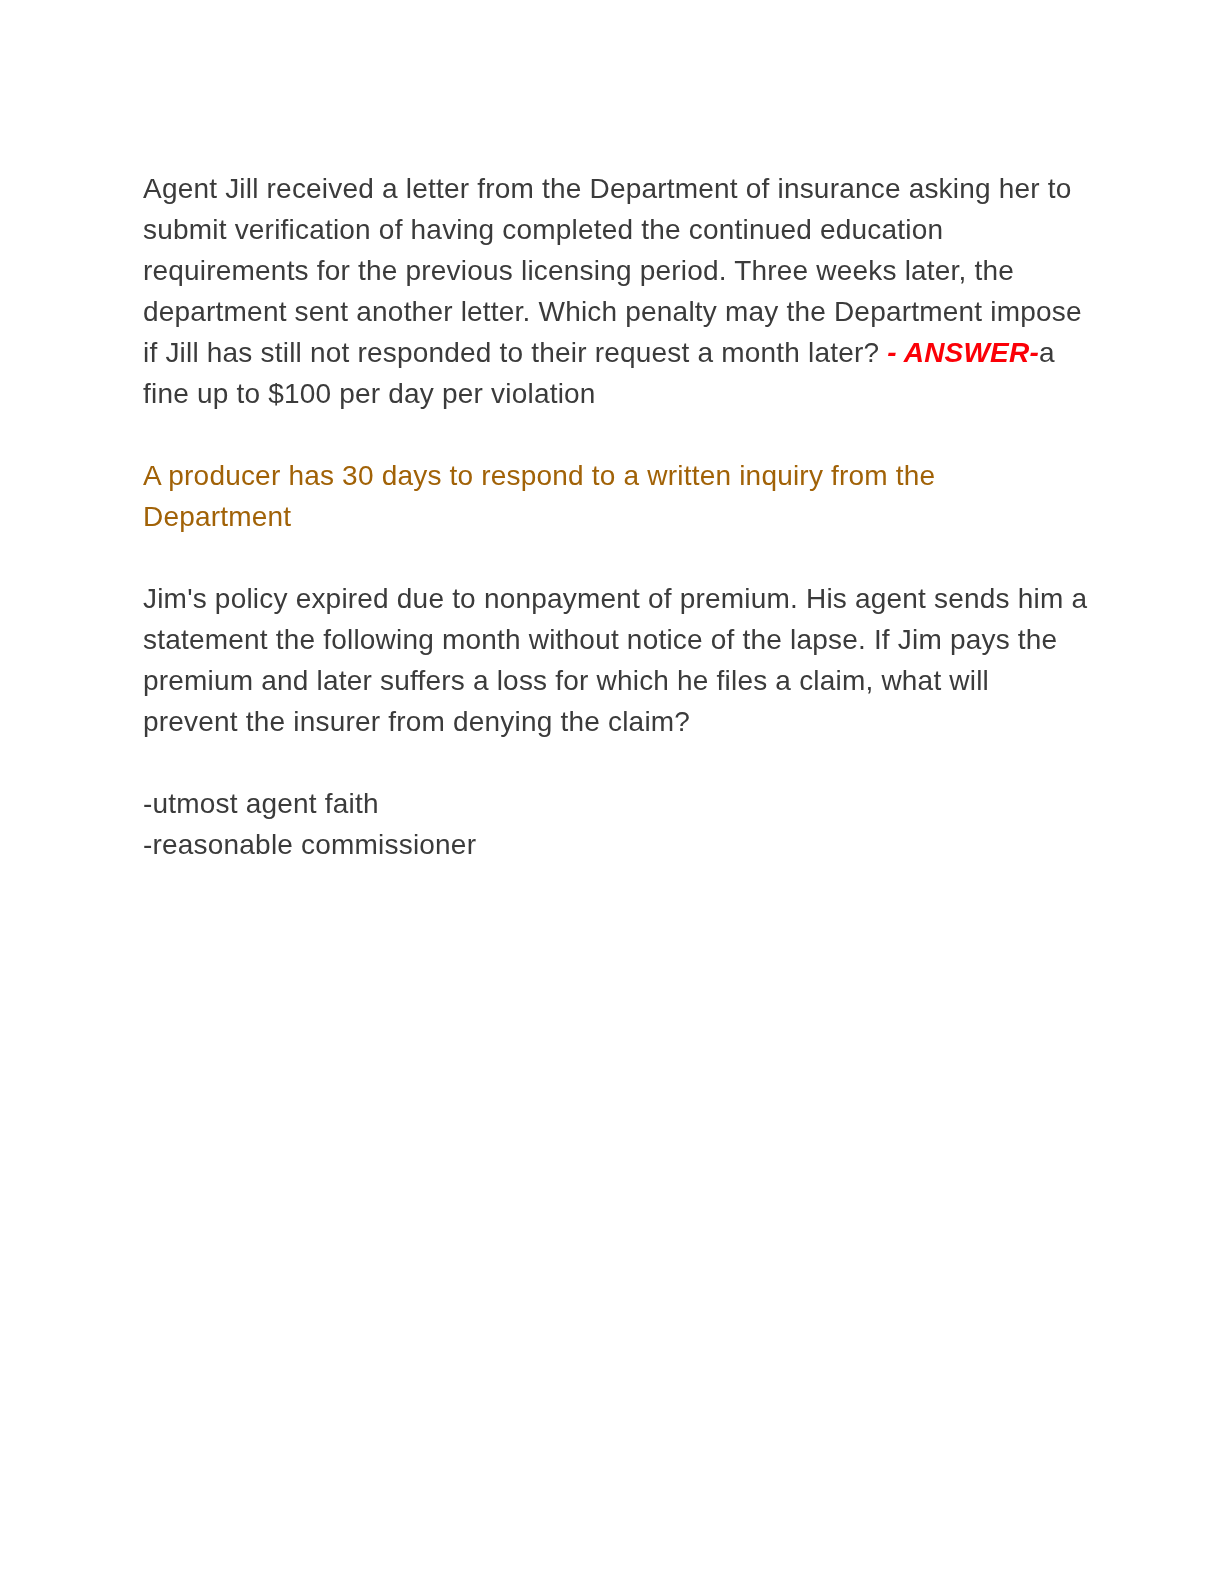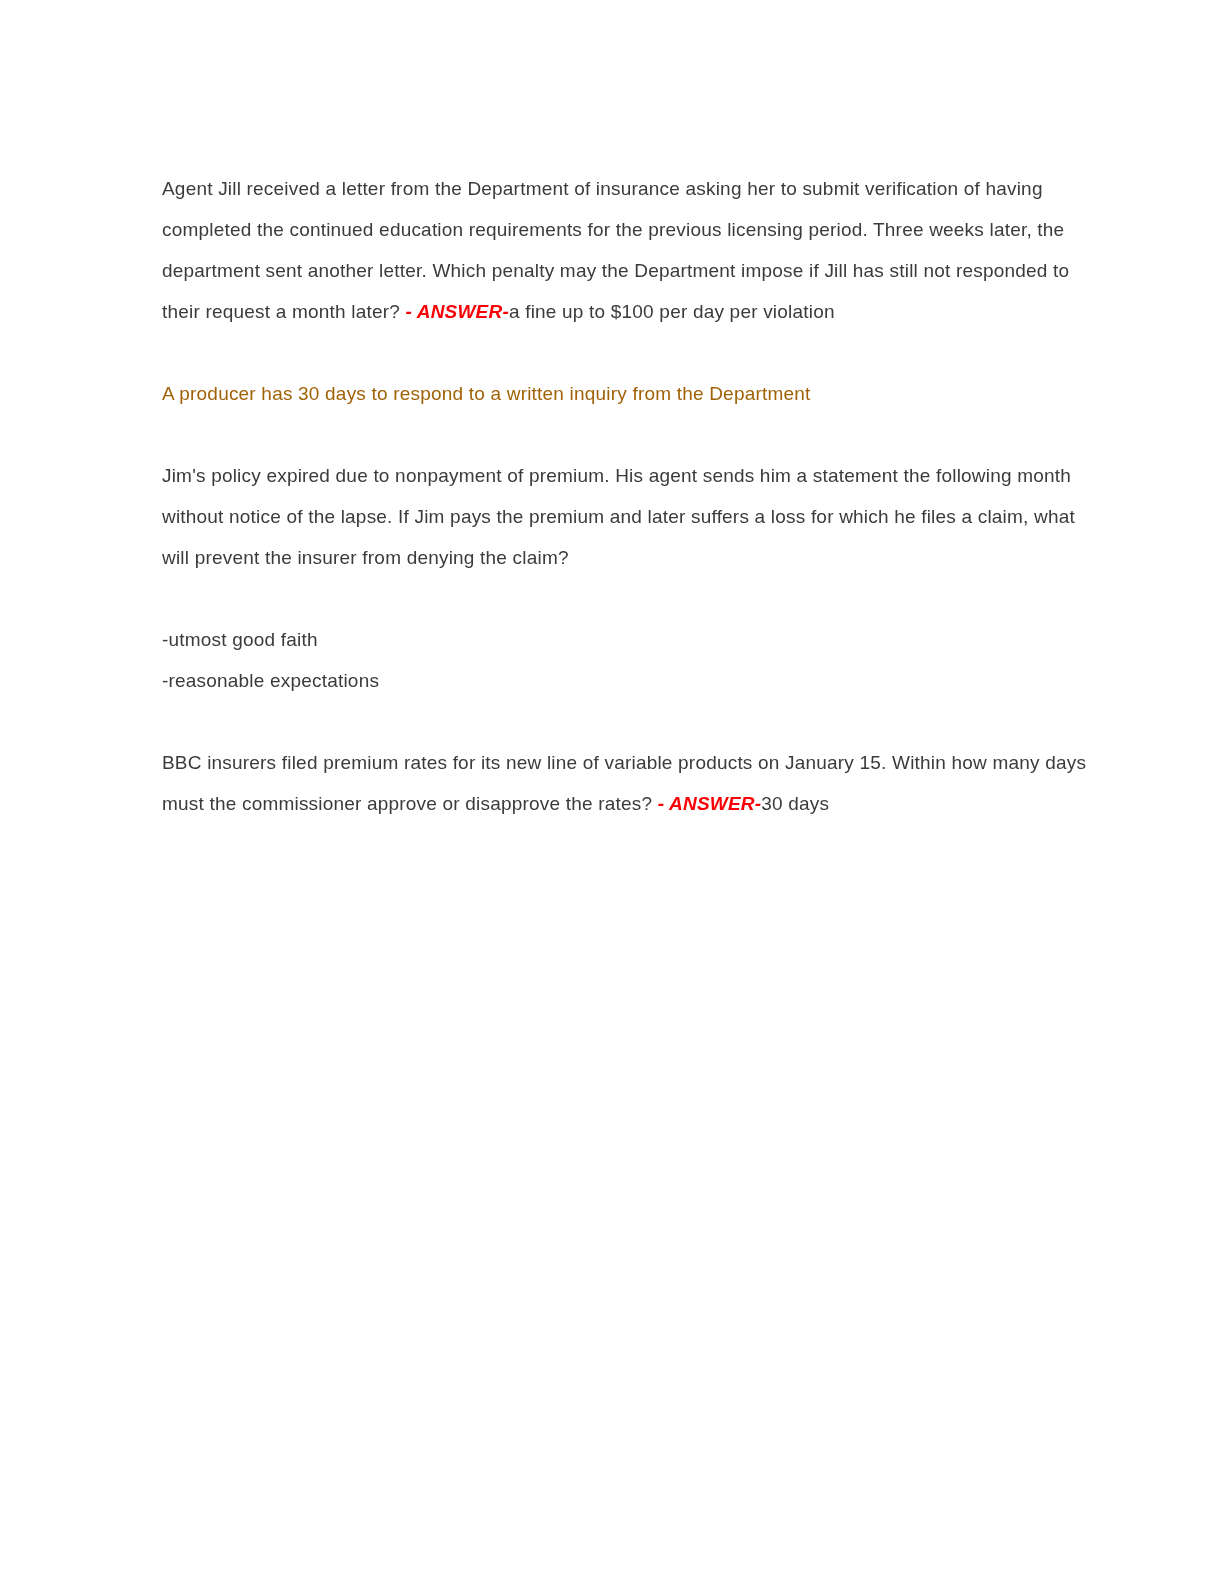--- a/index.html
+++ b/index.html
@@ -16,26 +16,25 @@
   }
 
   .page {
     position: absolute;
     left: 143px;
     top: 168px;
     width: 945px;
   }
 
   .para {
-    font-size: 19px;
+    font-size: 28px;
     line-height: 41px;
     letter-spacing: 0.2px;
     margin-bottom: 41px;
     color: #3b3b3b;
-    margin-left: 19px;
   }
 
   .para:last-child { margin-bottom: 0; }
 
   .dark-text { color: #3b3b3b; }
 
   .red-text { color: #a16207; }
 
   .answer-marker {
     color: #fb0007;
@@ -58,22 +57,19 @@
 
   <p class="para red-text">
     <span>A producer has 30 days to respond to a written inquiry from the Department</span>
   </p>
 
   <p class="para">
     <span class="dark-text">Jim's policy expired due to nonpayment of premium. His agent sends him a statement the following month without notice of the lapse. If Jim pays the premium and later suffers a loss for which he files a claim, what will prevent the insurer from denying the claim?</span>
   </p>
 
   <p class="para">
-    <span class="option-line dark-text">-utmost good faith</span>
-    <span class="option-line dark-text">-reasonable expectations</span>
+    <span class="option-line dark-text">-utmost agent faith</span>
+    <span class="option-line dark-text">-reasonable commissioner</span>
   </p>
 
-  <p class="para">
-    <span class="dark-text">BBC insurers filed premium rates for its new line of variable products on January 15. Within how many days must the commissioner approve or disapprove the rates? </span><span class="answer-marker">- ANSWER-</span><span class="dark-text">30 days</span>
-  </p>
 
 
 </div>
 
 </body></html>

